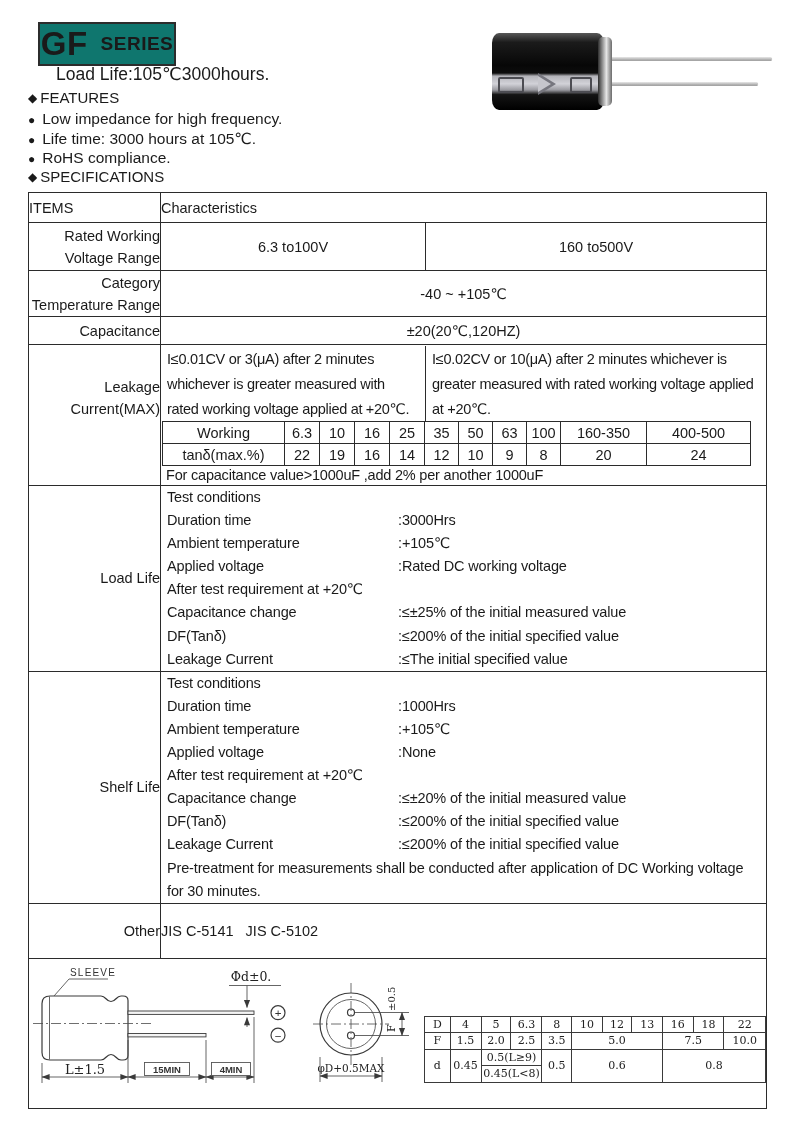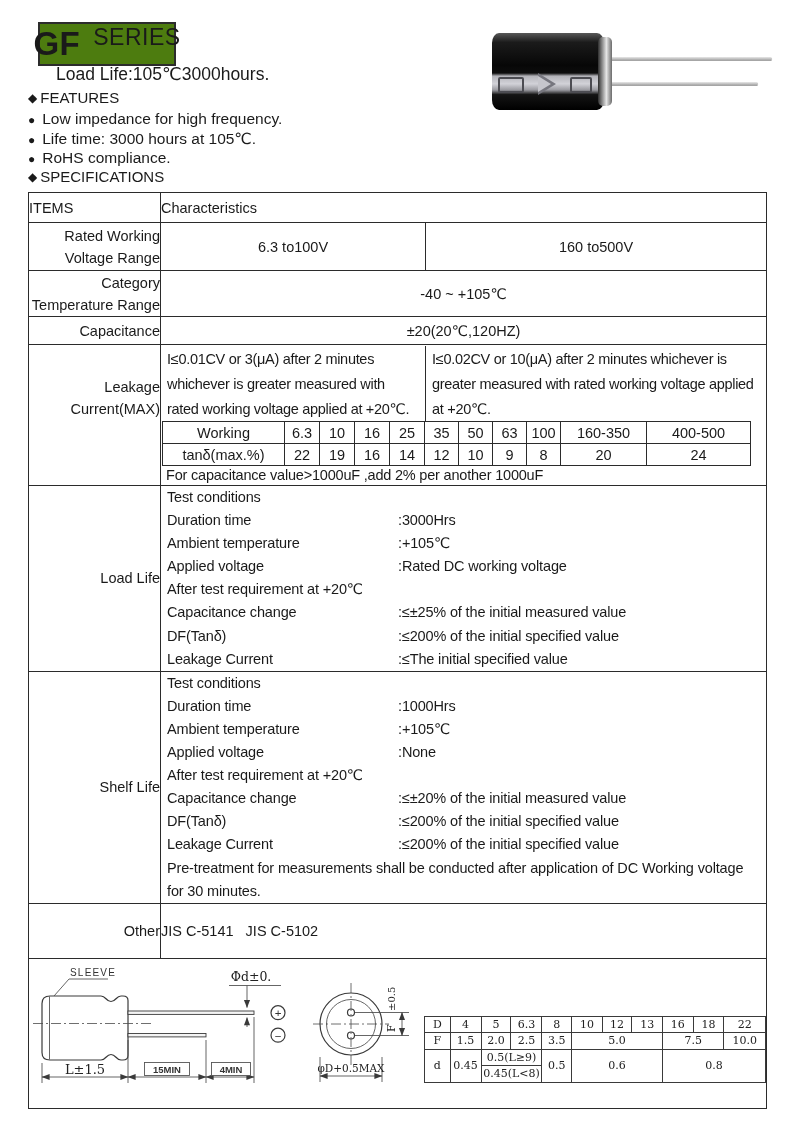--- a/index.html
+++ b/index.html
@@ -1,23 +1,23 @@
 <!DOCTYPE html>
 <html><head>
 <meta charset="utf-8">
 <style>
   html,body{margin:0;padding:0;background:#fff;}
   .page{position:relative;width:793px;height:1122px;background:#fff;overflow:hidden;
         font-family:"Liberation Sans","DejaVu Sans",sans-serif;color:#1a1a1a;}
 
   
   .series-box{position:absolute;left:38px;top:22px;width:134px;height:40px;border:2px solid #2c2c2c;
-              display:flex;align-items:flex-start;justify-content:center;gap:13px;background:#4d7c0f;}
+              display:flex;align-items:center;justify-content:center;gap:13px;background:#0f766e;}
   .gf{font-size:33px;font-weight:bold;letter-spacing:.5px;line-height:40px;}
-  .series-word{font-size:23px;font-weight:normal;letter-spacing:.5px;}
+  .series-word{font-size:19px;font-weight:bold;letter-spacing:.5px;}
   .subtitle{position:absolute;left:56px;top:64px;font-size:17.5px;}
   .sec-title{position:absolute;font-size:15px;font-weight:500;display:flex;align-items:center;gap:3px;}
   .features-title{left:28px;top:89px;}
   .specs-title{left:28px;top:168px;}
   .diamond{font-size:12px;}
   .features-list{position:absolute;left:28px;top:110px;}
   .feature-item{font-size:15.5px;line-height:17.5px;display:flex;gap:7px;align-items:baseline;}
   .bullet{font-size:12px;}
 
   

